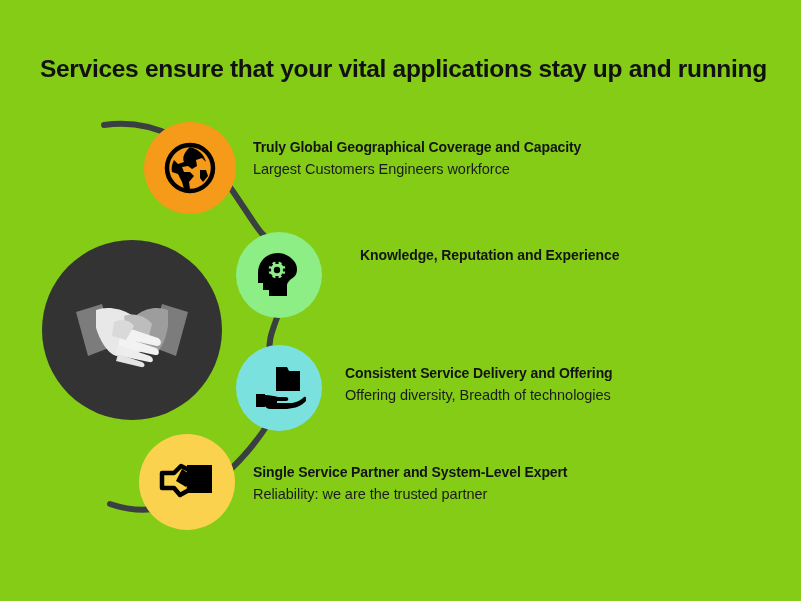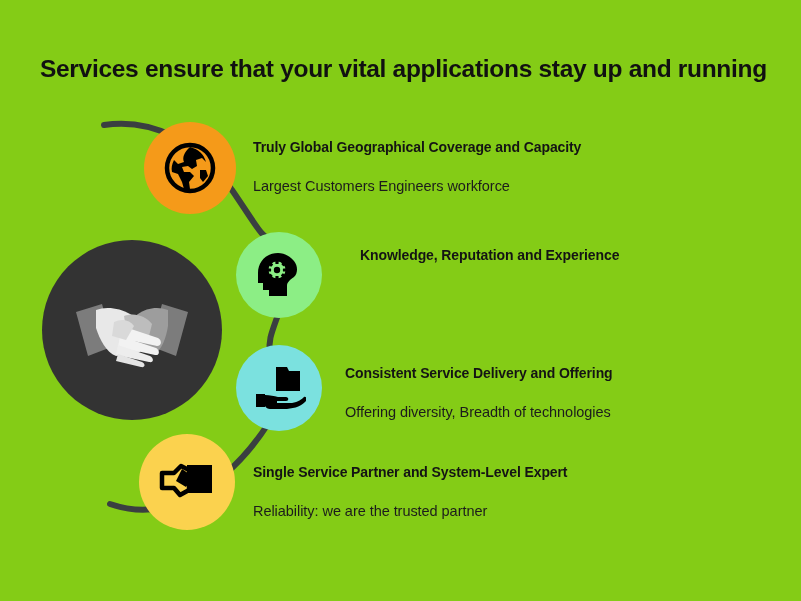--- a/index.html
+++ b/index.html
@@ -84,21 +84,21 @@
   }
   .step-title {
     font-size: 14px;
     font-weight: bold;
     color: #141414;
     letter-spacing: -0.1px;
     line-height: 1.25;
     white-space: nowrap;
   }
   .step-sub {
-    margin-top: 20px;
+    margin-top: 3px;
     font-size: 14.5px;
     font-weight: normal;
     color: #1c1c1c;
     letter-spacing: -0.05px;
     line-height: 1.3;
     white-space: nowrap;
   }
 
   #text-0 { left: 253px; top: 139px; }
   #text-1 { left: 360px; top: 247px; }

